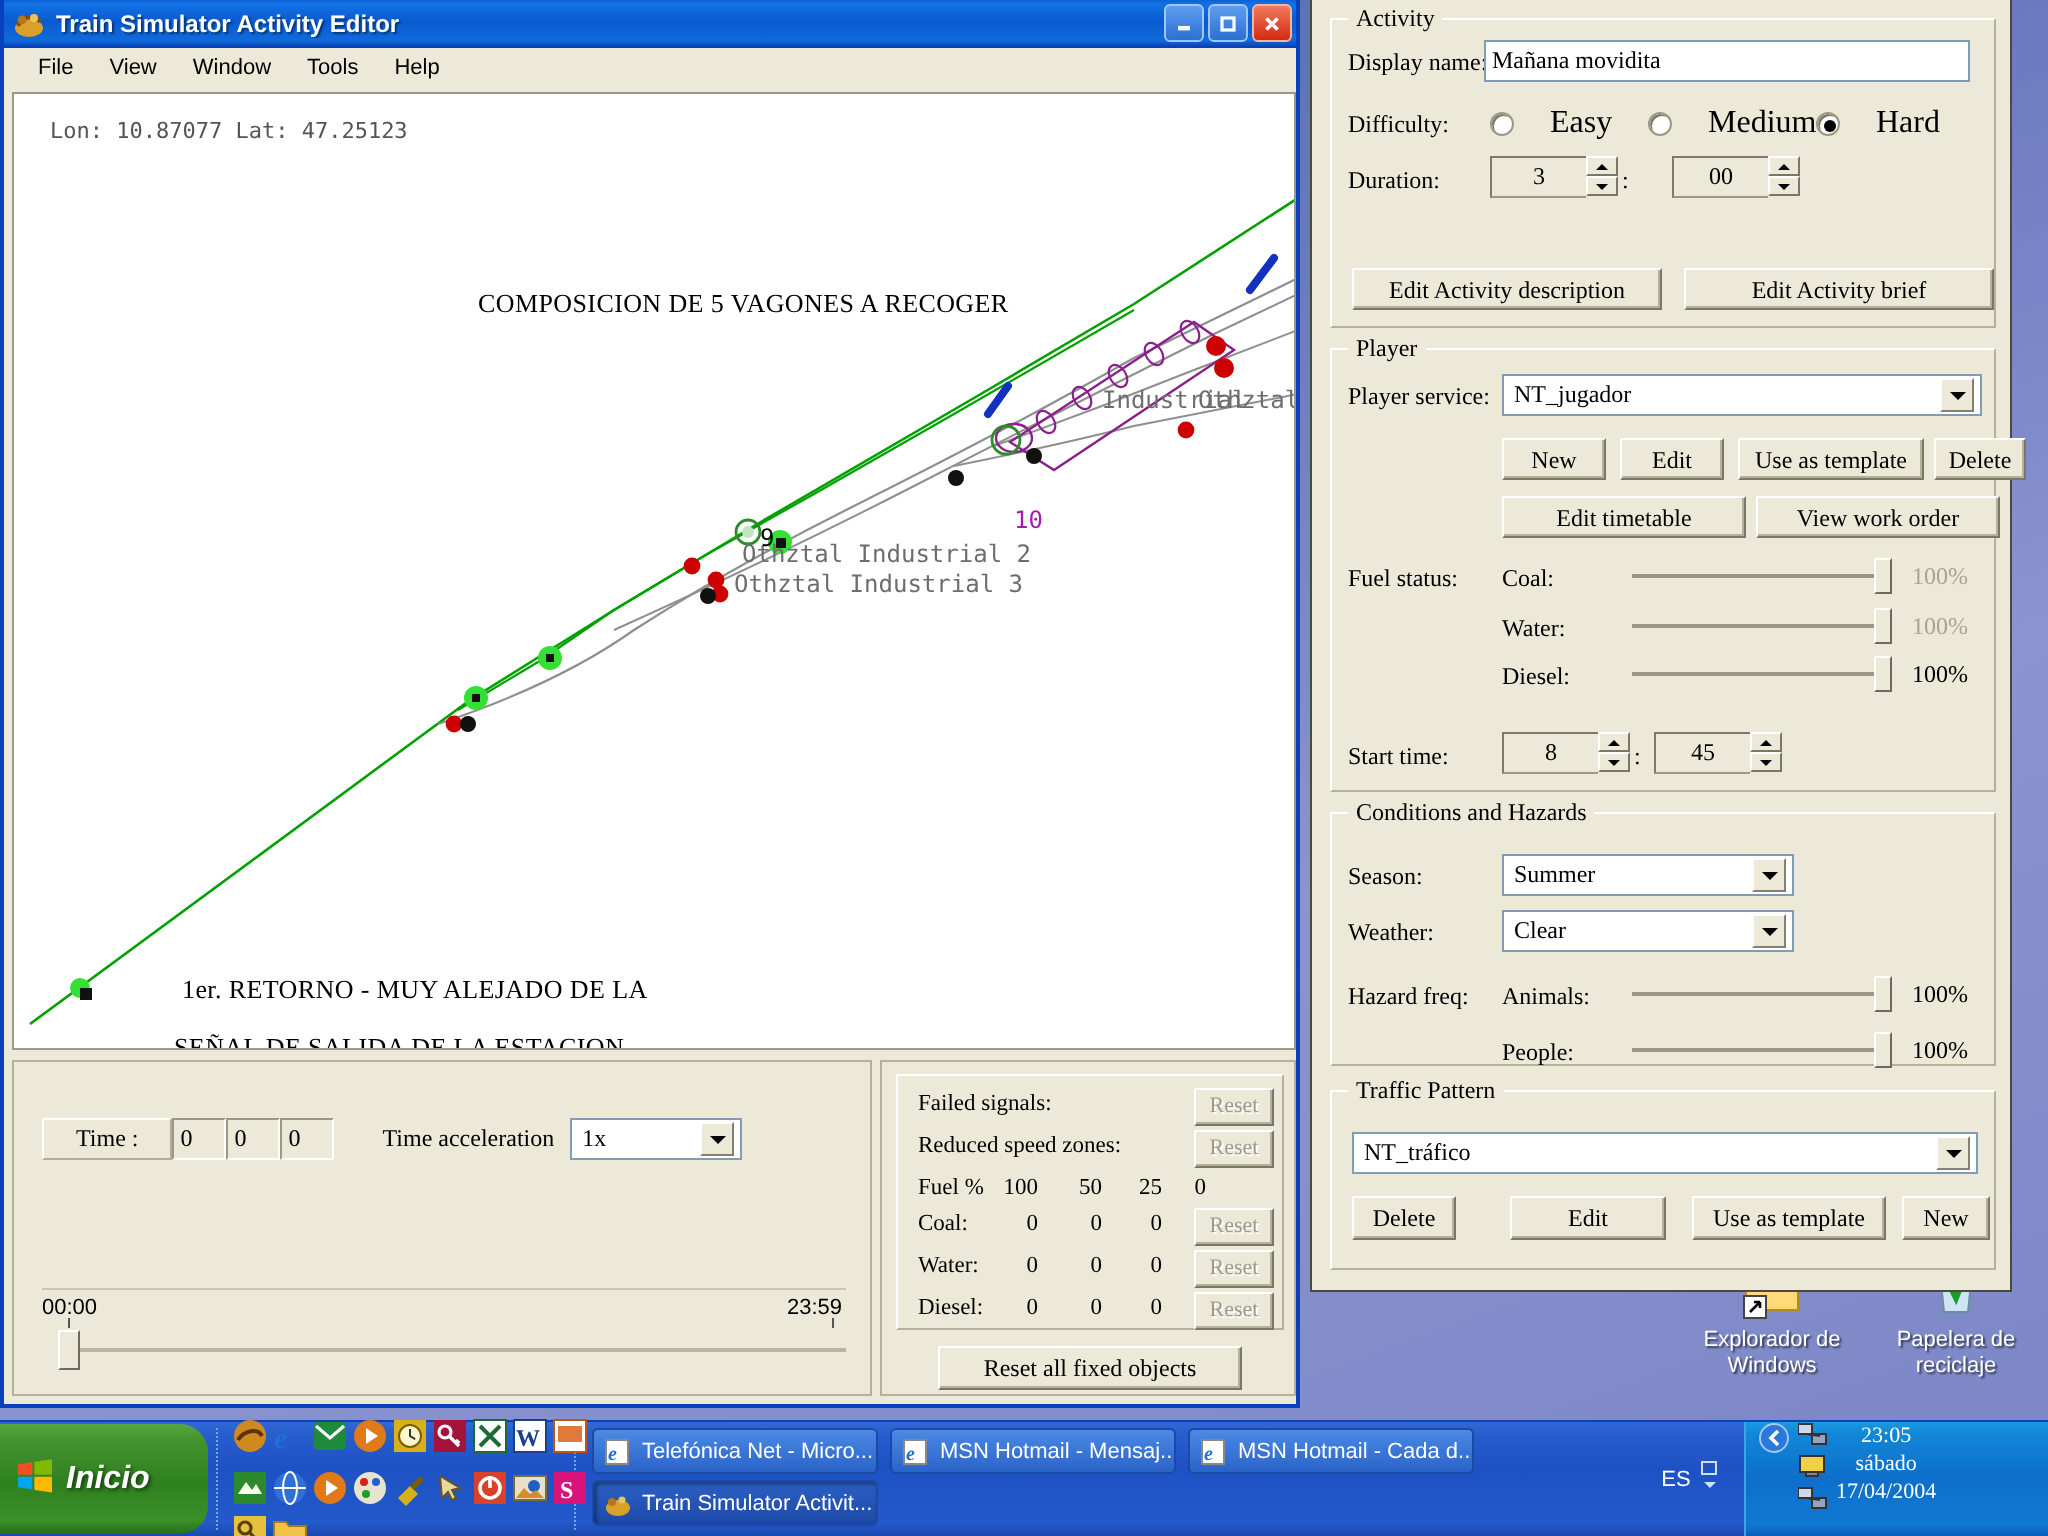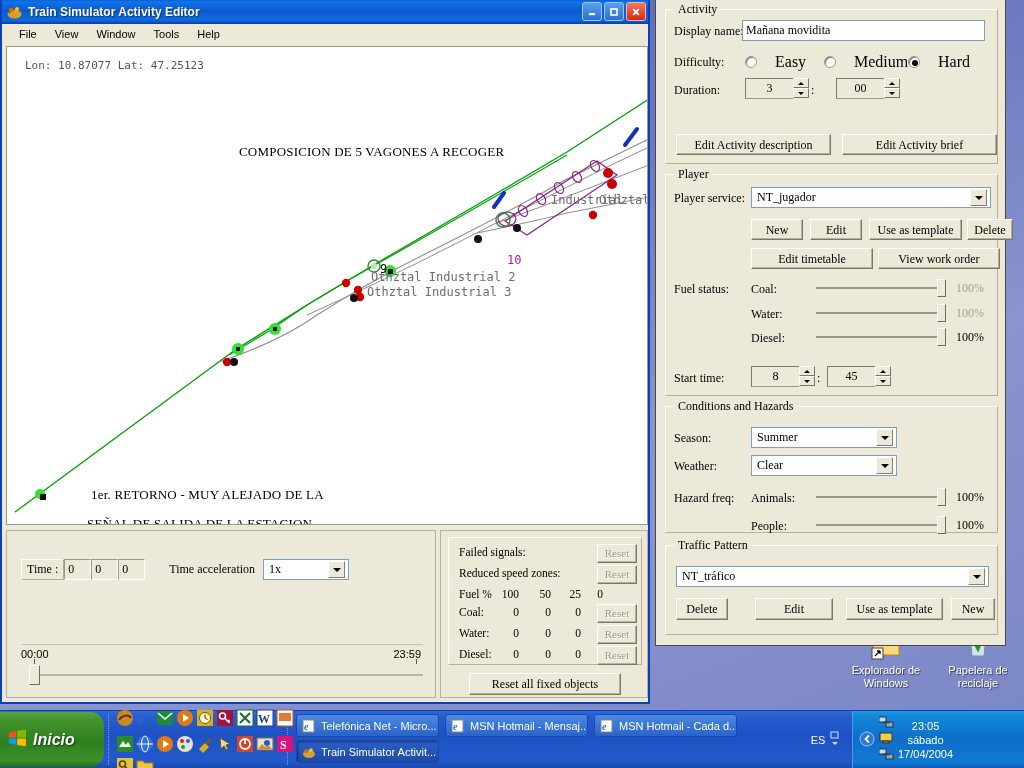--- a/index.html
+++ b/index.html
@@ -109,21 +109,21 @@
 
   
   #time-panel {
     position: absolute; left: 4px; top: 530px;
     width: 430px; height: 168px;
     background: #ece9d8; border: 1px solid #b5b29a;
   }
   .row-time { position: absolute; left: 14px; top: 28px; display: flex; align-items: center; }
   .sunken-lbl {
     border: 1px solid #b0ac96; background:#ece9d8;
-    padding: 2px 5px; font-size: 12px; font-family:"Liberation Serif",serif;
+    padding: 2px 16px; font-size: 12px; font-family:"Liberation Serif",serif;
     border-top-color:#fff; border-left-color:#fff;
   }
   .num-cell {
     width: 27px; height: 21px; border: 1px solid #9c9884;
     border-right-color:#fff; border-bottom-color:#fff;
     background: #ece9d8; font-size: 12px; padding: 2px 3px;
     font-family:"Liberation Serif",serif;
   }
   .accel-label { margin-left: 24px; font-size: 12px; }
   select.xp-select, .xp-combo {
@@ -287,24 +287,24 @@
     display: flex; align-items: center; gap: 5px; padding-left: 5px;
     color: #fff; font-family: "Liberation Sans", sans-serif; font-size: 11px;
     white-space: nowrap; overflow: hidden;
   }
   .task-btn.active {
     background: linear-gradient(to bottom,#2c5fc4,#1d4aa8);
     box-shadow: inset 1px 1px 2px rgba(0,0,0,.45);
   }
   .task-ico { width: 14px; height: 14px; flex: 0 0 auto; }
   #tray {
-    width: 172px; display: flex; align-items: center; gap: 4px;
+    width: 152px; display: flex; gap: 4px;
     background: linear-gradient(to bottom,#1a9ae0 0%,#1287d8 10%,#0d6fcb 48%,#1179d2 90%,#0a5cb8 100%);
     border-left: 1px solid #3aa5e8; padding-left: 6px;
-    color: #fff; font-family: Liberation Sans, sans-serif; font-size: 11px;
+    color: #fff; font-family: Liberation Serif, serif; font-size: 11px;
   }
   #lang-zone {
     width: 52px; display: flex; align-items: center; justify-content: center; gap: 4px;
     color: #fff; font-family: "Liberation Sans", sans-serif; font-size: 11px;
   }
   .tray-icons { display: flex; flex-direction: column; gap: 1px; }
   .tray-ico { width: 15px; height: 15px; }
   .clock { display: flex; flex-direction: column; align-items: center; line-height: 14px; font-size: 11px; }
 </style>
 </head>

